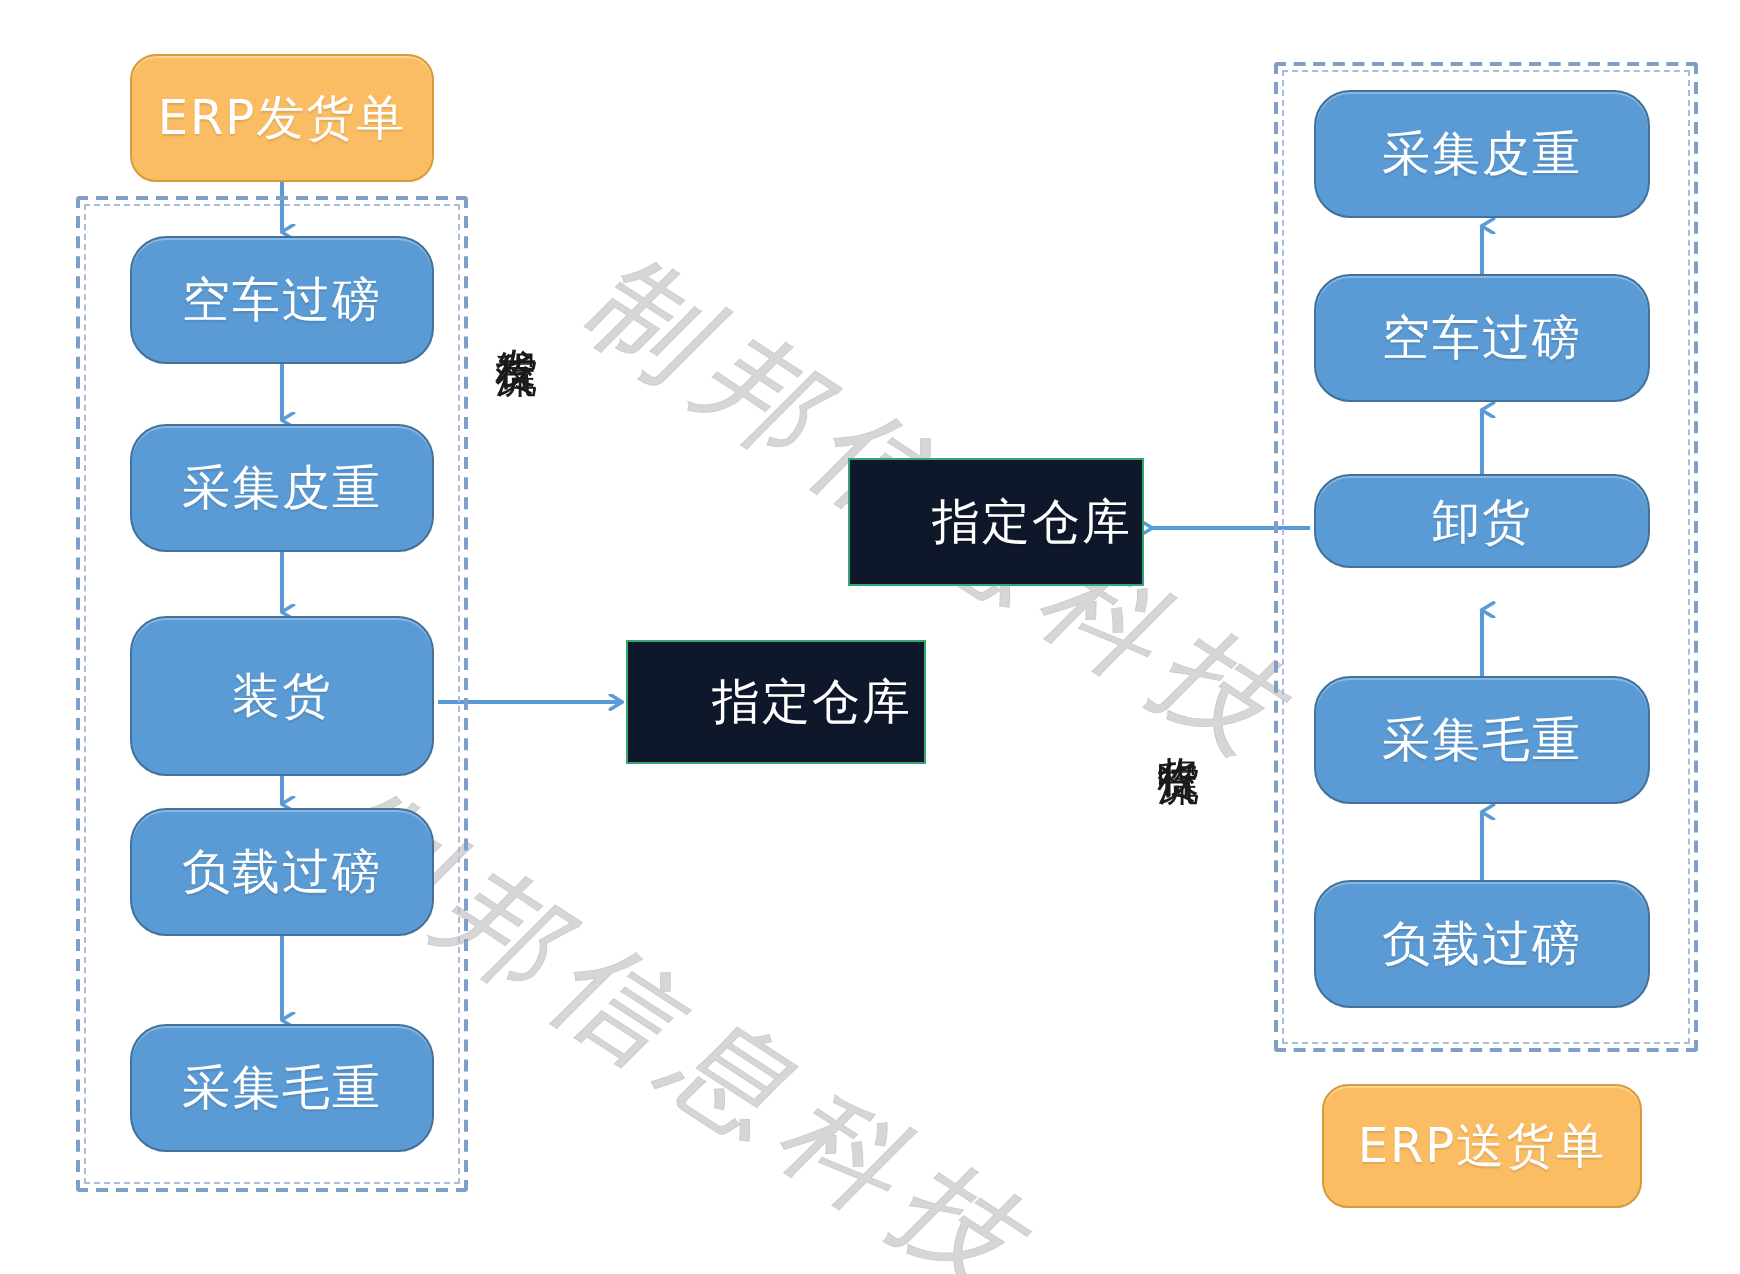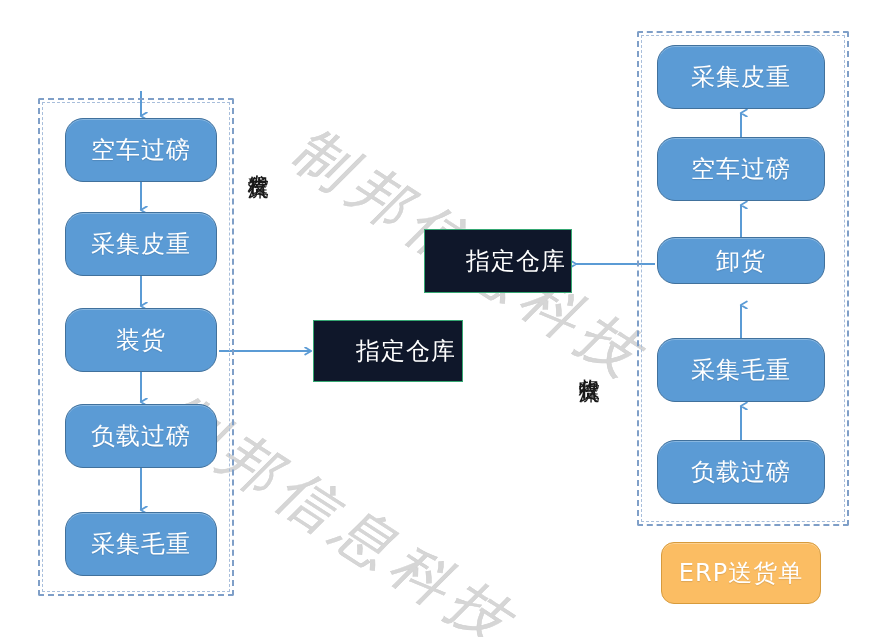--- a/index.html
+++ b/index.html
@@ -84,21 +84,21 @@
   .node.green {
     background: #0f172a;
     border: 1.5px solid #35a772;
     border-radius: 0;
     padding-left: 36px;
   }
 
   #node-erp-shipping   { left: 65px;  top: 27px;  width: 152px; height: 64px; }
   #node-l-empty-weigh  { left: 65px;  top: 118px; width: 152px; height: 64px; }
   #node-l-tare         { left: 65px;  top: 212px; width: 152px; height: 64px; }
-  #node-l-load         { left: 65px;  top: 308px; width: 152px; height: 64px; }
+  #node-l-load         { left: 65px;  top: 308px; width: 152px; height: 80px; }
   #node-l-loaded-weigh { left: 65px;  top: 404px; width: 152px; height: 64px; }
   #node-l-gross        { left: 65px;  top: 512px; width: 152px; height: 64px; }
 
   #node-r-tare         { left: 657px; top: 45px;  width: 168px; height: 64px; }
   #node-r-empty-weigh  { left: 657px; top: 137px; width: 168px; height: 64px; }
   #node-r-unload       { left: 657px; top: 237px; width: 168px; height: 47px; }
   #node-r-gross        { left: 657px; top: 338px; width: 168px; height: 64px; }
   #node-r-loaded-weigh { left: 657px; top: 440px; width: 168px; height: 64px; }
   #node-erp-delivery   { left: 661px; top: 542px; width: 160px; height: 62px; }
 
@@ -181,20 +181,21 @@
     </g>
   </svg>
 
   <div class="group-box" id="group-left"></div>
   <div class="side-label" id="label-shipping">发货流程</div>
 
   <div class="group-box" id="group-right"></div>
   <div class="side-label" id="label-receiving">收货流程</div>
 
 
+  <div class="node orange" id="node-erp-shipping">ERP发货单</div>
   <div class="node blue" id="node-l-empty-weigh">空车过磅</div>
   <div class="node blue" id="node-l-tare">采集皮重</div>
   <div class="node blue" id="node-l-load">装货</div>
   <div class="node blue" id="node-l-loaded-weigh">负载过磅</div>
   <div class="node blue" id="node-l-gross">采集毛重</div>
 
   <div class="node blue" id="node-r-tare">采集皮重</div>
   <div class="node blue" id="node-r-empty-weigh">空车过磅</div>
   <div class="node blue" id="node-r-unload">卸货</div>
   <div class="node blue" id="node-r-gross">采集毛重</div>

